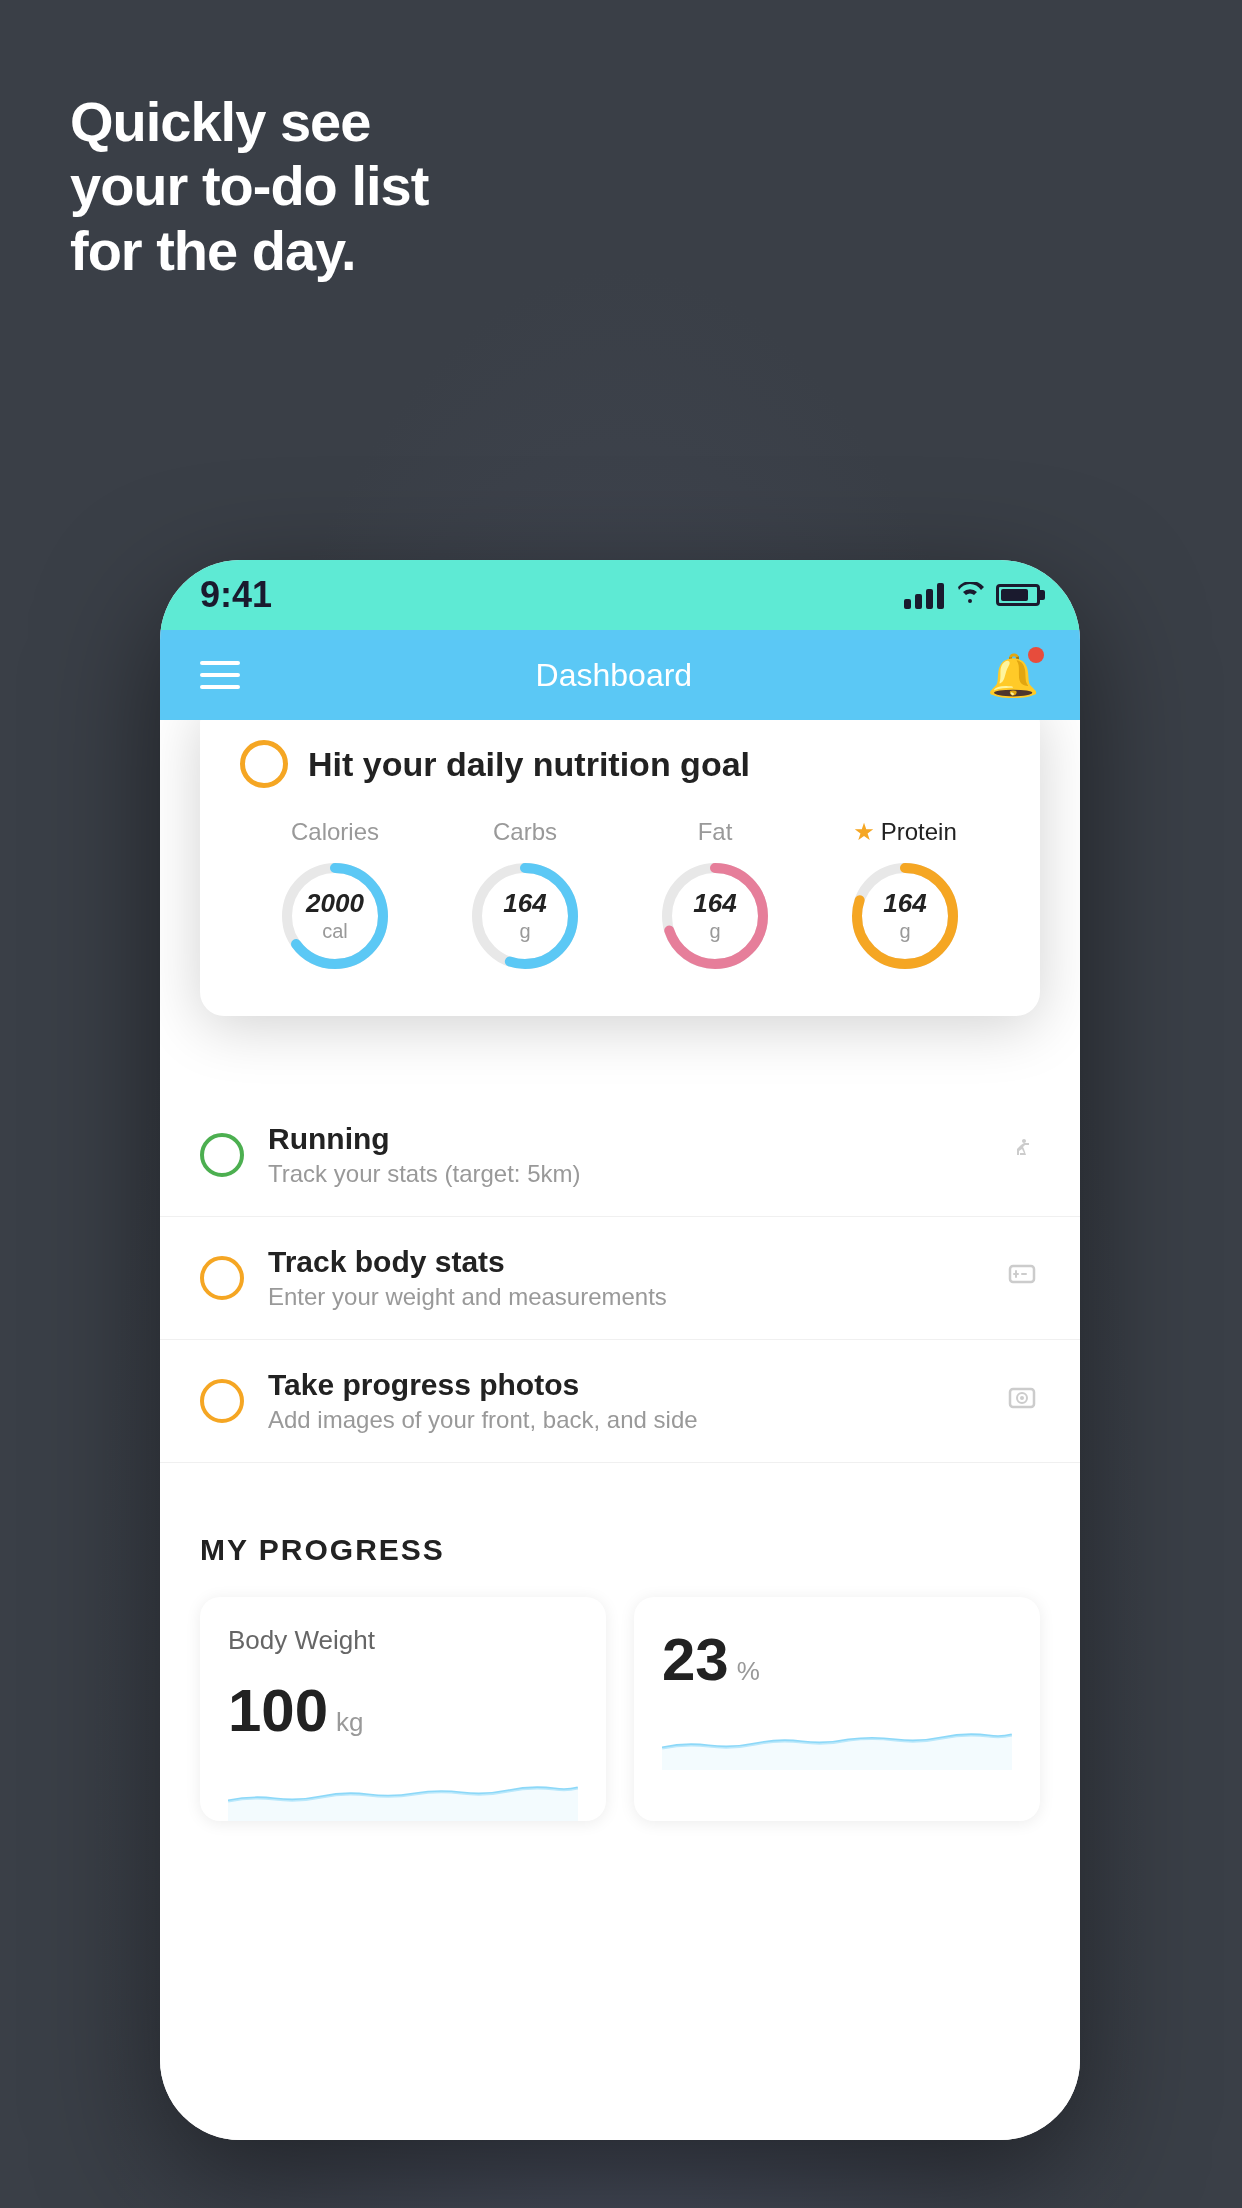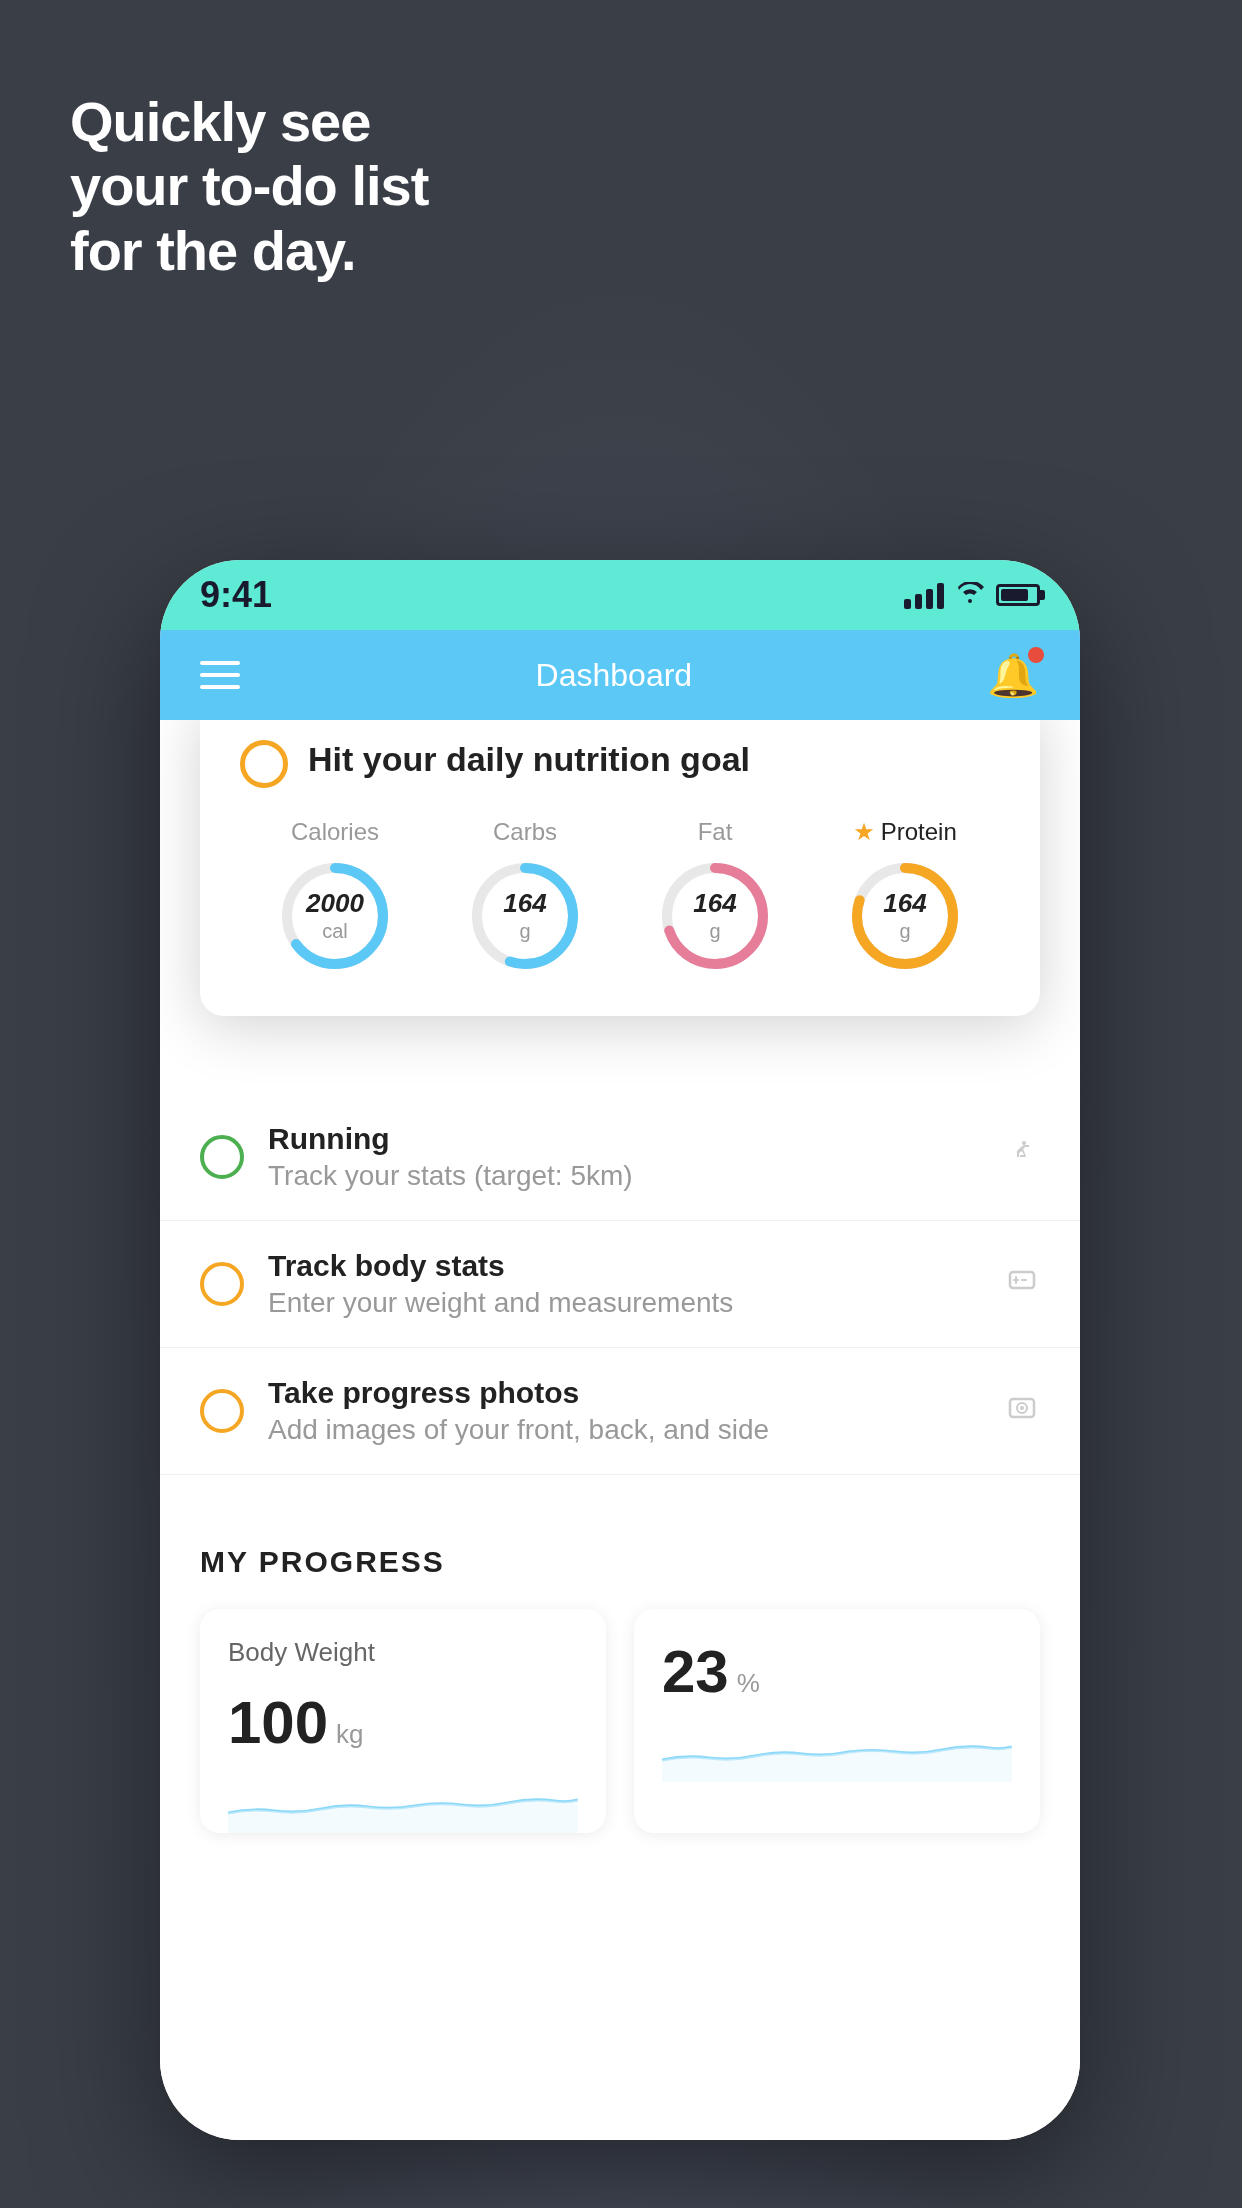--- a/index.html
+++ b/index.html
@@ -186,21 +186,21 @@
       right: 40px;
       background: white;
       border-radius: 24px;
       padding: 40px;
       box-shadow: 0 10px 60px rgba(0,0,0,0.18);
       z-index: 10;
     }
 
     .card-title-row {
       display: flex;
-      align-items: flex-start;
+      align-items: center;
       gap: 20px;
       margin-bottom: 30px;
     }
 
     .circle-check {
       width: 48px;
       height: 48px;
       border-radius: 50%;
       border: 5px solid #f5a623;
       flex-shrink: 0;
@@ -304,21 +304,21 @@
       flex: 1;
     }
 
     .todo-title {
       font-size: 30px;
       font-weight: 700;
       color: #222;
     }
 
     .todo-subtitle {
-      font-size: 28px;
+      font-size: 24px;
       color: #999;
       margin-top: 4px;
     }
 
     .todo-icon {
       color: #ccc;
       font-size: 36px;
     }
 
     

